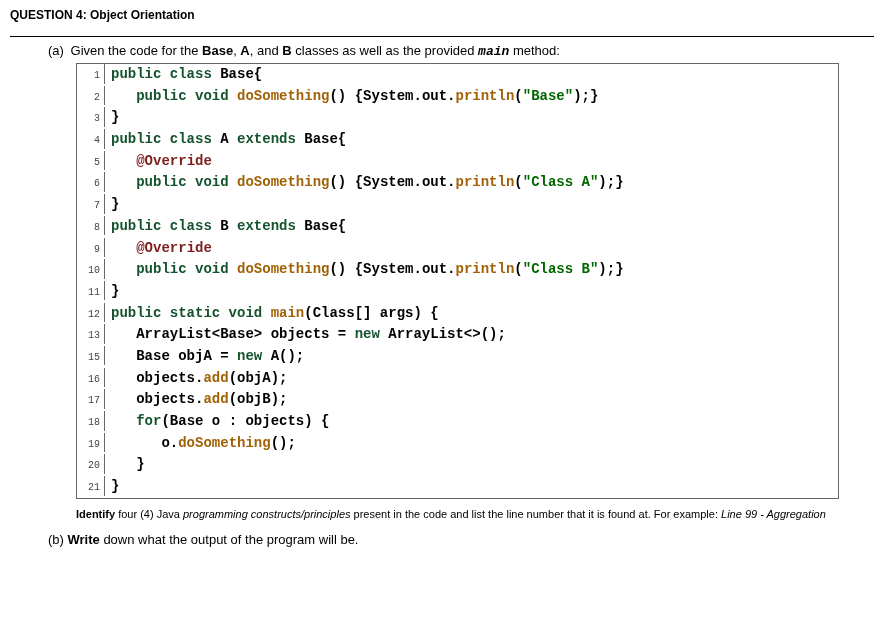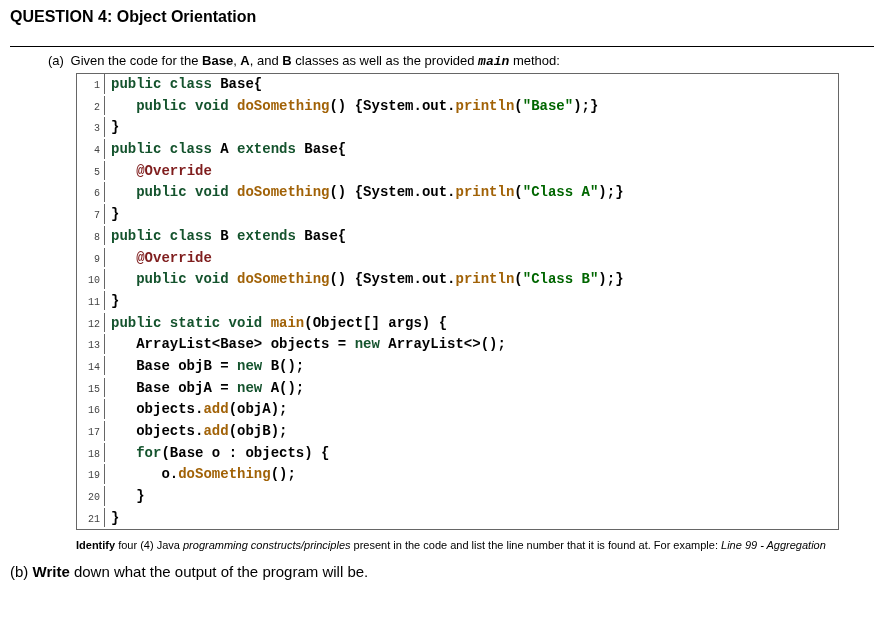--- a/index.html
+++ b/index.html
@@ -10,23 +10,23 @@
     body {
       font-family: 'Segoe UI', Arial, sans-serif;
       font-size: 15px;
       color: #000;
       background: #fff;
       width: 884px;
       padding: 8px 10px;
     }
     .question-title {
       font-weight: bold;
-      font-size: 16px;
+      font-size: 12px;
       border-bottom: 1.5px solid #000;
-      padding-bottom: 20px;
+      padding-bottom: 14px;
       margin-bottom: 6px;
     }
     .part-a {
       margin-left: 38px;
       margin-bottom: 4px;
       font-size: 13px;
     }
     .part-a .label {
       margin-right: 3px;
     }
@@ -78,21 +78,22 @@
       margin-left: 66px;
       margin-right: 25px;
       font-size: 11px;
       line-height: 1.35;
       margin-bottom: 10px;
     }
     .instruction .italic {
       font-style: italic;
     }
     .part-b {
-      font-size: 15px;
+      margin-left: 38px;
+      font-size: 13px;
     }
   </style>
 </head>
 <body>
 
 <div class="question-title">QUESTION 4: Object Orientation</div>
 
 <div class="part-a">
   <span class="label">(a)</span>
   <span>Given the code for the </span><span class="bold">Base</span><span>, </span><span class="bold">A</span><span>, and </span><span class="bold">B</span><span> classes as well as the provided </span><span class="mono-italic">main</span><span> method:</span>
@@ -138,29 +139,25 @@
     <div class="code-line">
       <div class="line-num">10</div>
       <div class="code-content"><span class="plain">   </span><span class="kw">public void </span><span class="fn">doSomething</span><span class="plain">() {System.</span><span class="plain">out</span><span class="plain">.</span><span class="fn">println</span><span class="plain">(</span><span class="str">"Class B"</span><span class="plain">);}</span></div>
     </div>
     <div class="code-line">
       <div class="line-num">11</div>
       <div class="code-content"><span class="plain">}</span></div>
     </div>
     <div class="code-line">
       <div class="line-num">12</div>
-      <div class="code-content"><span class="kw">public static void </span><span class="fn">main</span><span class="plain">(Object[] args) {</span></div>
+      <div class="code-content"><span class="kw">public static void </span><span class="fn">main</span><span class="plain">(Class[] args) {</span></div>
     </div>
     <div class="code-line">
       <div class="line-num">13</div>
       <div class="code-content"><span class="plain">   ArrayList&lt;Base&gt; objects = </span><span class="kw">new </span><span class="plain">ArrayList&lt;&gt;();</span></div>
-    </div>
-    <div class="code-line">
-      <div class="line-num">14</div>
-      <div class="code-content"><span class="plain">   Base objB = </span><span class="kw">new </span><span class="plain">B();</span></div>
     </div>
     <div class="code-line">
       <div class="line-num">15</div>
       <div class="code-content"><span class="plain">   Base objA = </span><span class="kw">new </span><span class="plain">A();</span></div>
     </div>
     <div class="code-line">
       <div class="line-num">16</div>
       <div class="code-content"><span class="plain">   objects.</span><span class="fn">add</span><span class="plain">(objA);</span></div>
     </div>
     <div class="code-line">

